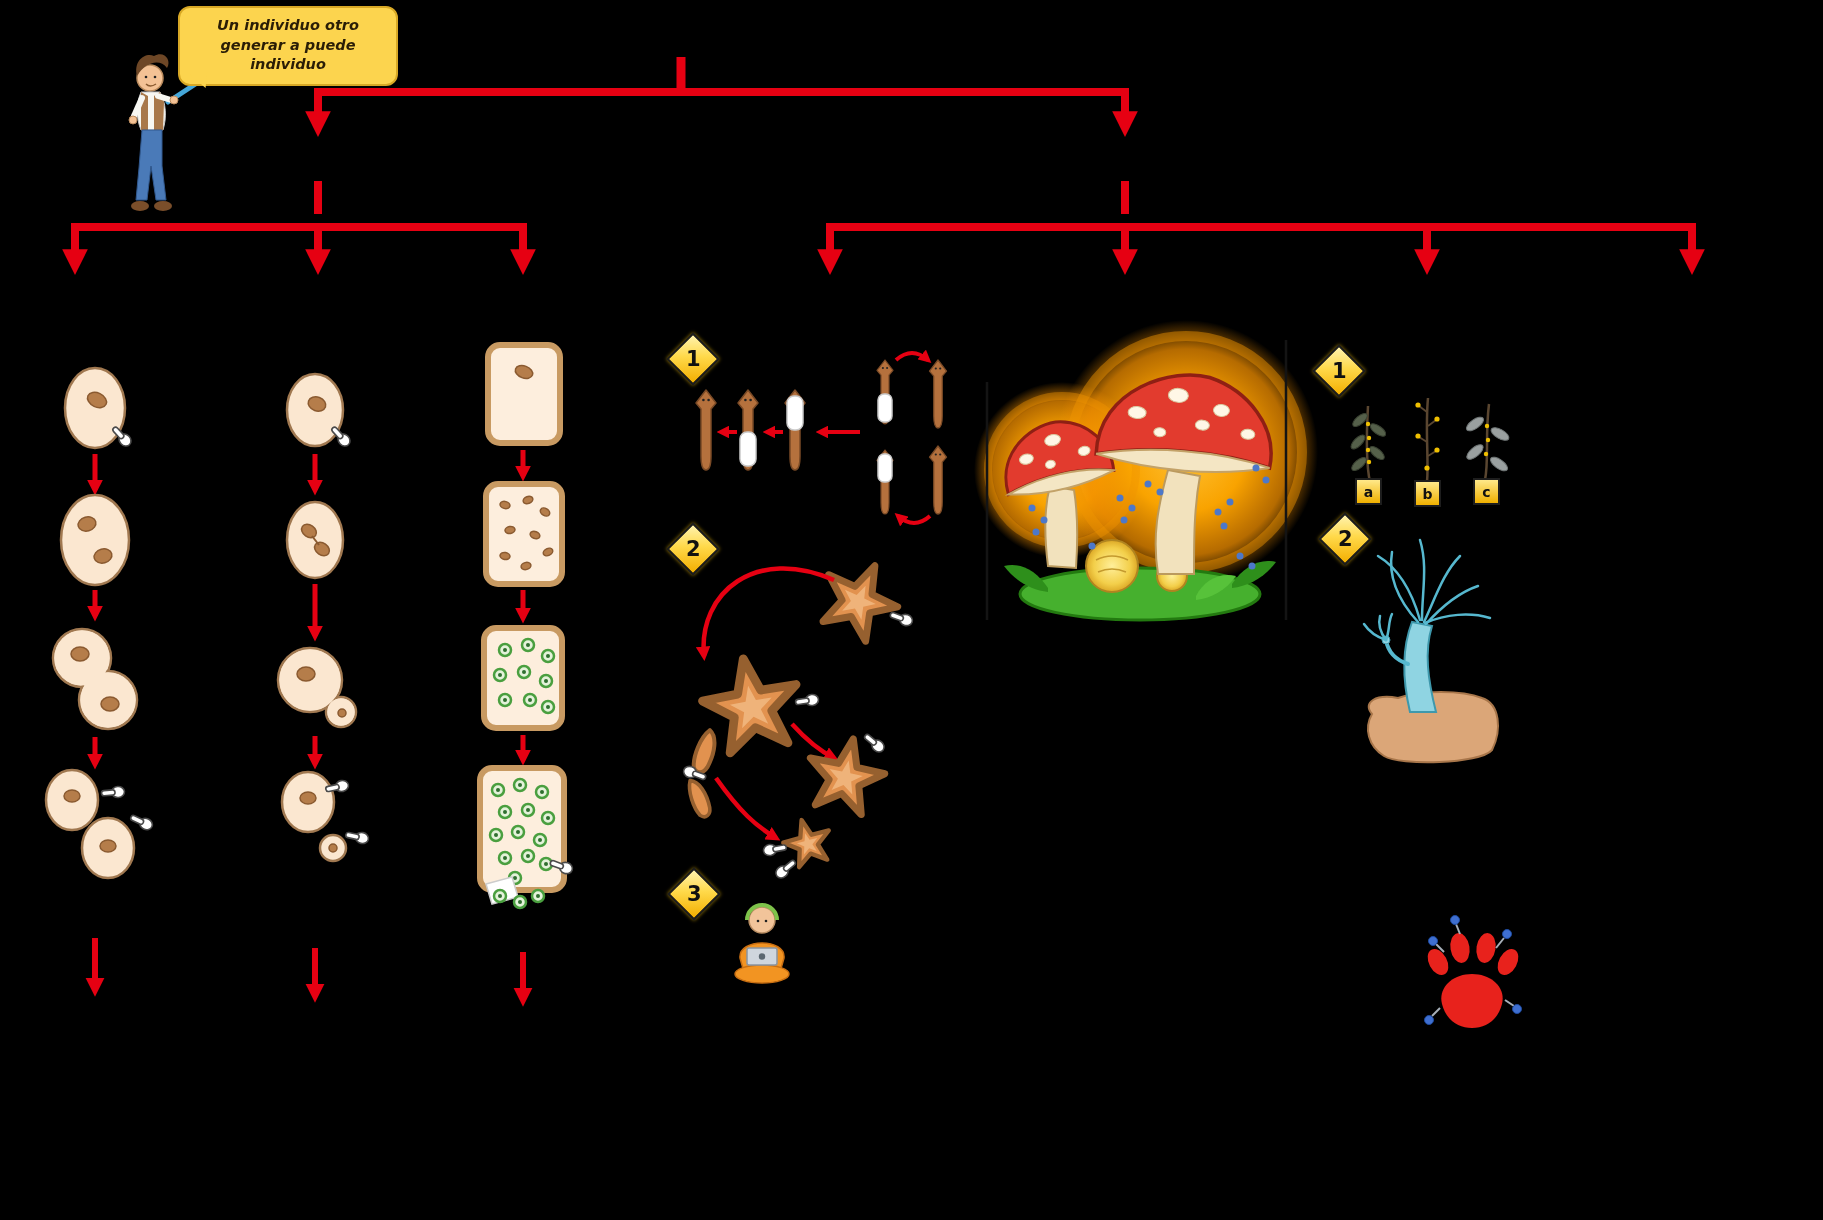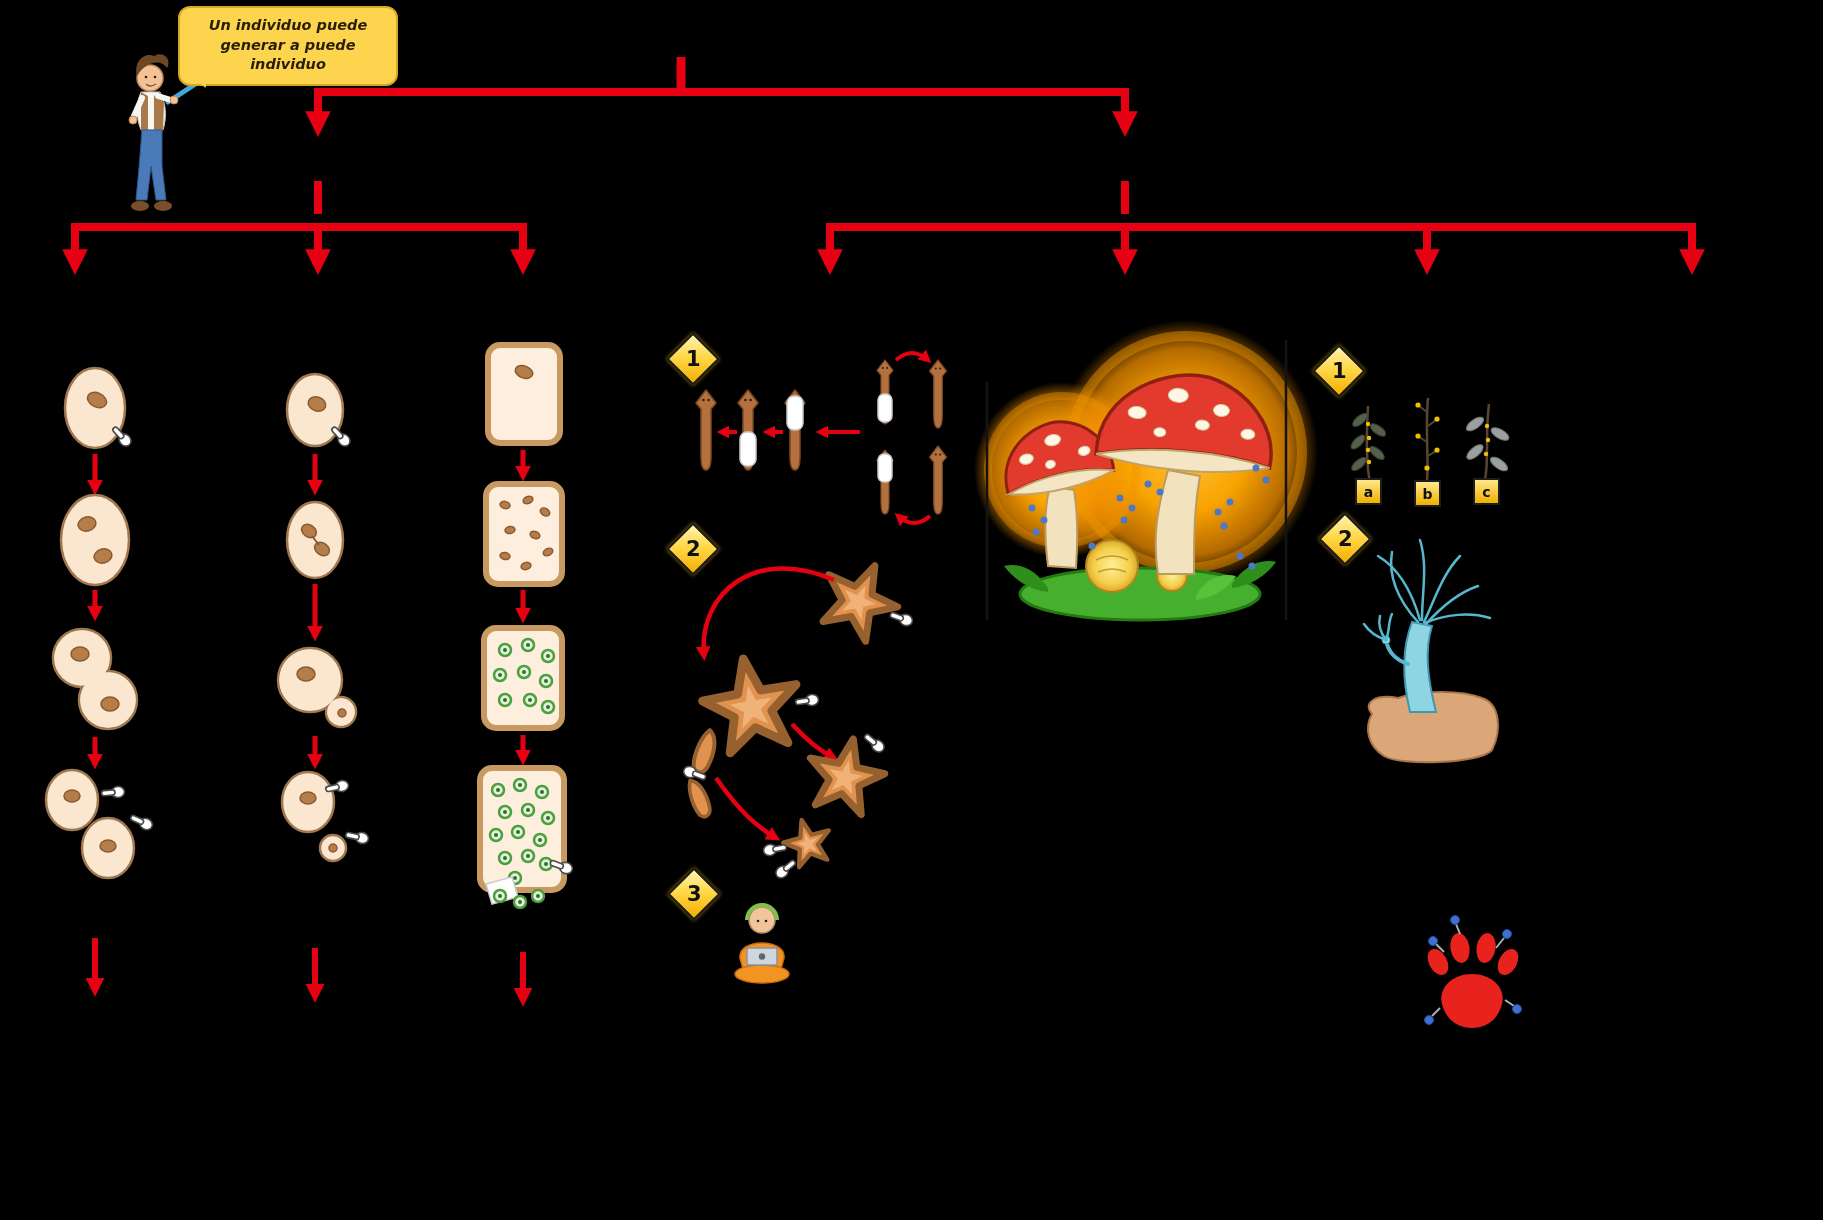--- a/index.html
+++ b/index.html
@@ -38,21 +38,21 @@
   .ghost{fill:#ffffff;stroke:#c9c9c9;stroke-width:1.5;}
   .starp{fill:#e2924f;stroke:#96602f;stroke-width:7;stroke-linejoin:round;}
   .tent{fill:none;stroke:#56b8cf;stroke-width:2.5;stroke-linecap:round;}
 </style>
 </head>
 <body>
 
 <div id="canvas">
 
   <div class="speech">
-    <span>Un individuo puede</span><br>
+    <span>Un individuo otro</span><br>
     <span>generar a puede individuo</span>
     <span class="tail"></span>
   </div>
 
   <div class="diamond" style="left:674px;top:340px;">
       <span>1</span>
     </div>
   <div class="diamond" style="left:674px;top:530px;">
       <span>2</span>
     </div>

